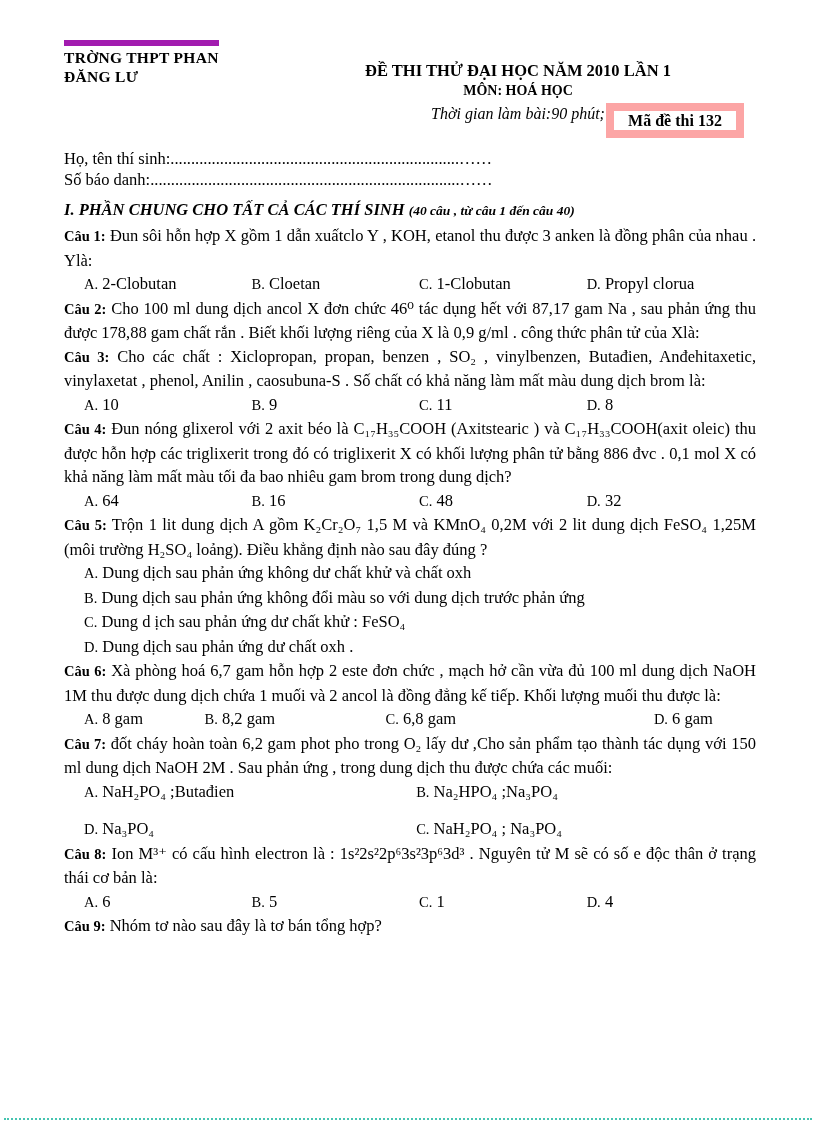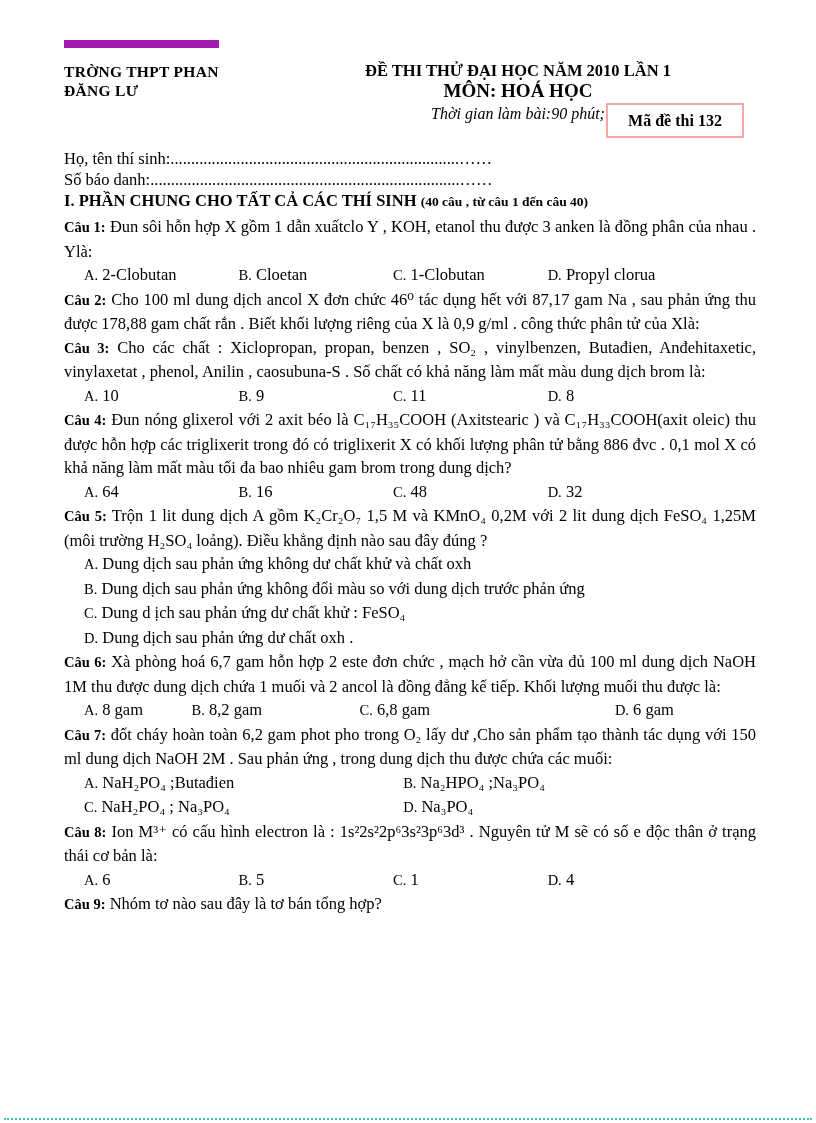--- a/index.html
+++ b/index.html
@@ -10,46 +10,46 @@
     color:#000000;
     font-family:"Liberation Serif","DejaVu Serif",serif;
     overflow:hidden;
   }
   
   .school {
     position:absolute; left:64px; top:40px;
     font-weight:bold; font-size:15.5px; line-height:19px;
     letter-spacing:0.3px;
   }
-  .school-line1 { display:inline-block; border-top:8px solid #a21caf; padding-top:14px; }
+  .school-line1 { display:inline-block; border-top:6px solid #a21caf; padding-top:2px; }
   .school-line2 { display:block; }
   .title-block {
     position:absolute; left:314px; top:37px; width:408px;
     text-align:center;
     margin-top:24px;
   }
   .title-main    { font-weight:bold; font-size:16.5px; line-height:20px; }
-  .title-subject { font-weight:bold; font-size:19px; line-height:20px; }
+  .title-subject { font-weight:bold; font-size:14px; line-height:20px; }
   .title-duration{ font-style:italic; font-size:16px;  line-height:22px; margin-top:2px; }
   .code-box {
     position:absolute; left:606px; top:103px;
     width:138px; height:35px; box-sizing:border-box;
-    border:2px solid #fca5a5;
+    border:8px solid #fca5a5;
     display:flex; align-items:center; justify-content:center;
     font-weight:bold; font-size:16px;
   }
   
   .content { position:absolute; left:64px; top:148px; width:692px; }
   .student-line { font-size:16.5px; line-height:21px; white-space:nowrap; overflow:hidden; }
-  .section-heading { font-weight:bold; font-size:16.5px; line-height:22px; margin:0 0 2px 0; }
+  .section-heading { font-weight:bold; font-size:16.5px; line-height:22px; margin:9px 0 2px 0;font-style:italic; }
   .section-note { font-size:13.5px; }
   
   .q-text { margin:0; text-align:justify; font-size:16.5px; line-height:23.5px; }
   .q-label { font-weight:bold; font-size:14.5px;margin-top:28px; }
-  .options { padding-left:20px; font-size:16.5px; line-height:23.5px; }
+  .options { padding-left:20px; font-size:16.5px; line-height:23.5px;gap:13px; }
   .opt-key { font-size:14.5px; }
   .layout-row4, .layout-row2 { display:flex; flex-wrap:wrap; }
   .layout-row4 .option { width:23%; }
   .layout-row4 .option:last-child { width:auto; flex:1; }
   .layout-row2 .option { width:47.5%; }
   .layout-row2 .option:nth-child(even) { width:auto; flex:1; }
   .layout-list .option { width:100%; }
   
   .page-break-line {
     position:absolute; left:4px; right:4px; bottom:3px; height:0;
@@ -140,22 +140,22 @@
             <div class="option" style="width: 38%;"><span class="opt-key">C.</span> <span class="opt-text">6,8 gam</span></div>
             <div class="option" style="width: 21%;"><span class="opt-key">D.</span> <span class="opt-text">6 gam</span></div>
           </div>
   </section>
 
   <section class="question">
     <p class="q-text"><span class="q-label">Câu 7:</span> <span class="q-body">đốt cháy hoàn toàn 6,2 gam phot pho trong O₂ lấy dư ,Cho sản phẩm tạo thành tác dụng với 150 ml dung dịch NaOH 2M . Sau phản ứng , trong dung dịch thu được chứa các muối:</span></p>
     <div class="options layout-row2">
             <div class="option"><span class="opt-key">A.</span> <span class="opt-text">NaH₂PO₄ ;Butađien</span></div>
             <div class="option"><span class="opt-key">B.</span> <span class="opt-text">Na₂HPO₄ ;Na₃PO₄</span></div>
+            <div class="option"><span class="opt-key">D.</span> <span class="opt-text">Na₃PO₄</span></div>
             <div class="option"><span class="opt-key">C.</span> <span class="opt-text">NaH₂PO₄ ; Na₃PO₄</span></div>
-            <div class="option"><span class="opt-key">D.</span> <span class="opt-text">Na₃PO₄</span></div>
           </div>
   </section>
 
   <section class="question">
     <p class="q-text"><span class="q-label">Câu 8:</span> <span class="q-body">Ion M³⁺ có cấu hình electron là : 1s²2s²2p⁶3s²3p⁶3d³ . Nguyên tử M sẽ có số e độc thân ở trạng thái cơ bản là:</span></p>
     <div class="options layout-row4">
             <div class="option"><span class="opt-key">A.</span> <span class="opt-text">6</span></div>
             <div class="option"><span class="opt-key">B.</span> <span class="opt-text">5</span></div>
             <div class="option"><span class="opt-key">C.</span> <span class="opt-text">1</span></div>
             <div class="option"><span class="opt-key">D.</span> <span class="opt-text">4</span></div>

